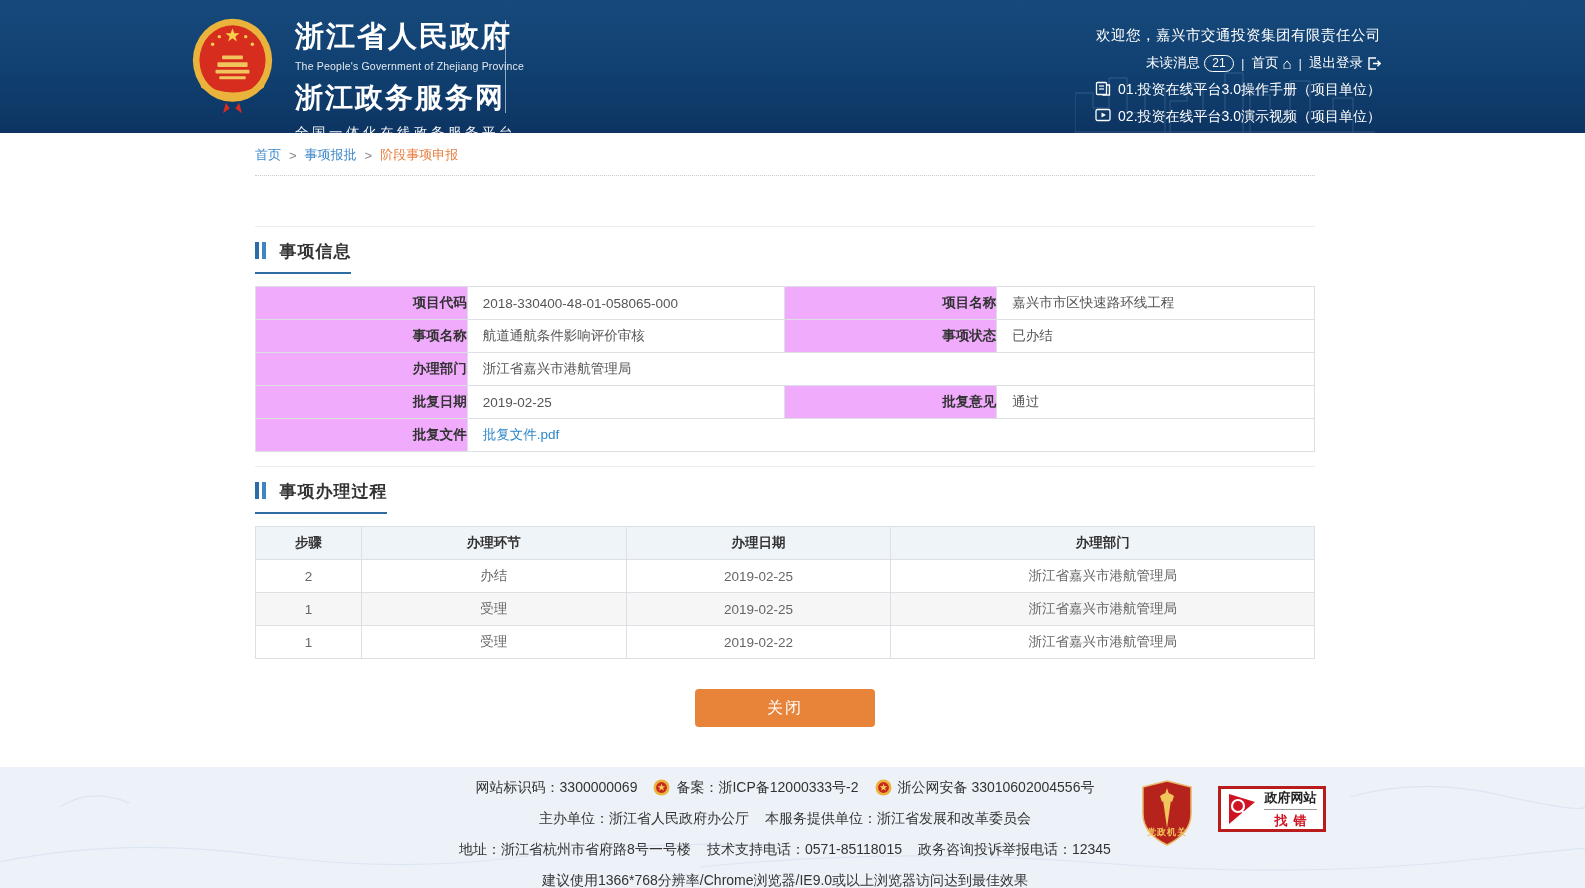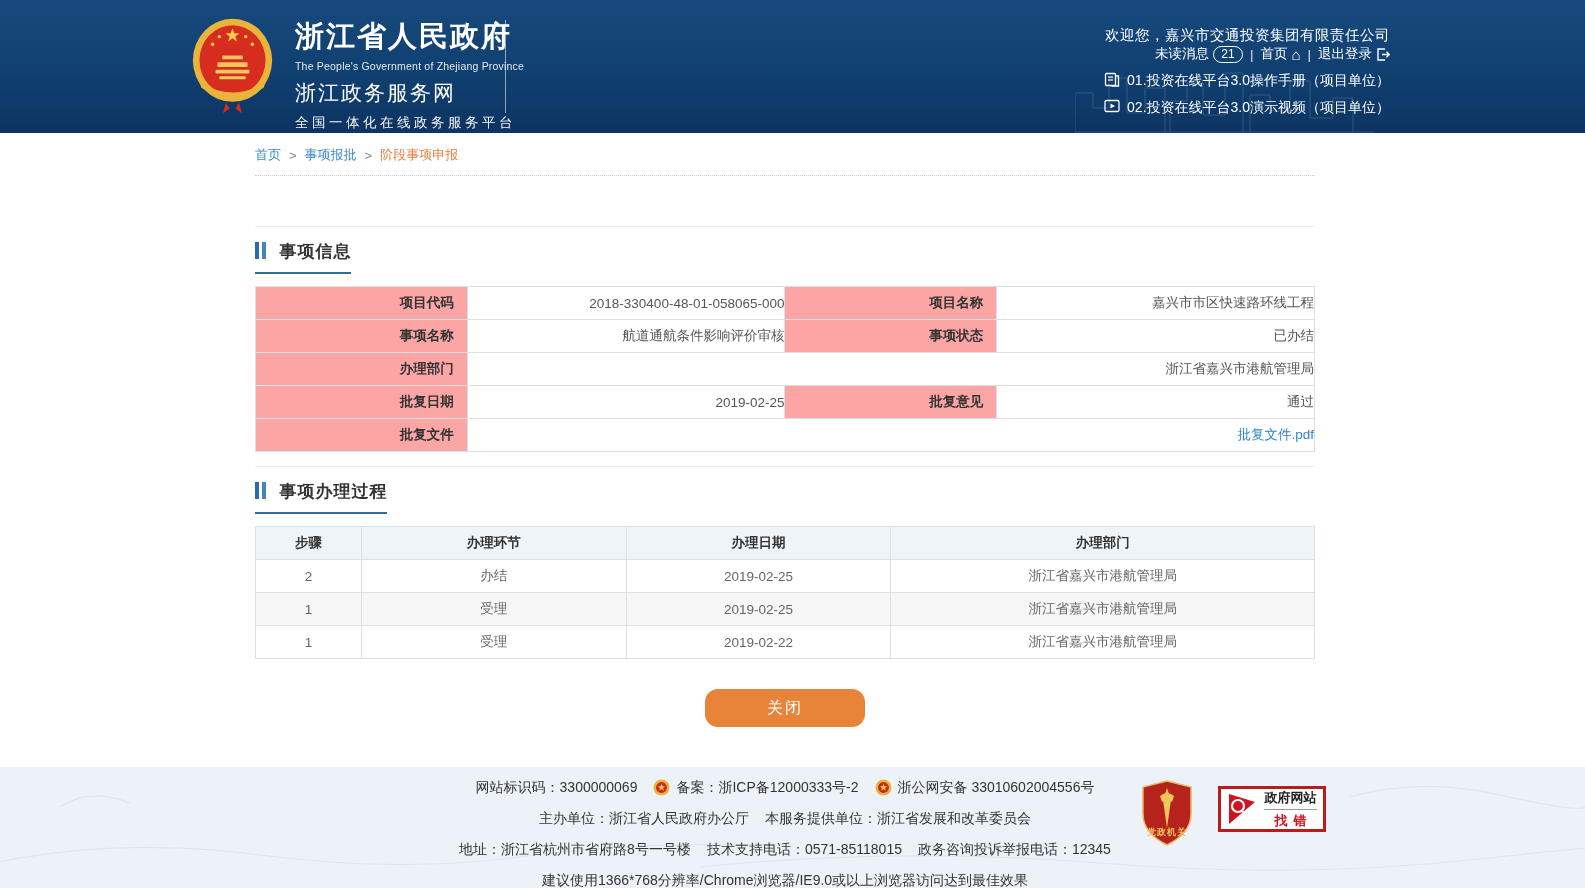--- a/index.html
+++ b/index.html
@@ -5,30 +5,30 @@
   * { margin:0; padding:0; box-sizing:border-box; }
   html,body { width:1585px; height:888px; background:#fff; font-family:"Liberation Sans", sans-serif; overflow:hidden; }
 
   
   .header { position:relative; height:133px; background:linear-gradient(180deg,#17497c 0%,#104070 55%,#0d3462 100%); overflow:hidden; }
   .city-sketch { position:absolute; right:210px; bottom:0; opacity:.22; }
   .logo-wrap { position:absolute; left:190px; top:13px; display:flex; align-items:flex-start; }
   .gov-titles { margin-left:20px; color:#fff; }
   .cn-title { font-family:Liberation Sans, sans-serif; font-size:29px; font-weight:bold; letter-spacing:2px; margin-top:4px; }
   .en-title { font-size:10.5px; color:rgba(255,255,255,.88); margin-top:3px; letter-spacing:.2px; }
-  .portal-title { font-family:"Liberation Serif", serif; font-size:21px; font-weight:normal; letter-spacing:2px; margin-top:7px; }
+  .portal-title { font-family:"Liberation Serif", serif; font-size:28px; font-weight:bold; letter-spacing:2px; margin-top:7px; }
   .portal-sub { font-family:"Liberation Serif", serif; font-size:13.5px; letter-spacing:3.5px; margin-top:7px; color:rgba(255,255,255,.95); }
   .v-divider { position:absolute; left:505px; top:20px; width:1px; height:93px; background:rgba(255,255,255,.55); }
   .platform-titles { position:absolute; left:528px; top:33px; color:#fff; }
   .platform-titles .pt { font-size:23px; font-weight:bold; letter-spacing:2px; }
   .platform-titles .pt + .pt { margin-top:15px; }
 
-  .header-right { position:absolute; right:195px; top:26px; color:#fff; text-align:right; }
+  .header-right { position:absolute; right:204px; top:26px; color:#fff; text-align:right; }
   .welcome { font-size:14.5px; letter-spacing:.5px; }
-  .user-links { font-size:13.5px; display:flex; justify-content:flex-end; align-items:center; gap:7px; }
+  .user-links { margin-top:9px; font-size:13.5px; display:flex; justify-content:flex-end; align-items:center; gap:7px; }
   .user-links a { color:#fff; text-decoration:none; display:inline-flex; align-items:center; gap:4px; cursor:pointer; }
   .msg-badge { display:inline-block; min-width:30px; padding:0 7px; border:1px solid #fff; border-radius:9px; font-size:12px; line-height:15px; text-align:center; }
   .sep { color:rgba(255,255,255,.85); }
   .doc-link { margin-top:9px; font-size:14px; color:#fff; display:flex; justify-content:flex-end; gap:7px; cursor:pointer; }
   .home-glyph { font-size:15px; }
 
   
   .breadcrumb { margin:0 270px 0 255px; padding:13px 0 11px; border-bottom:1px dotted #c9cdd2; font-size:13px; color:#888; display:flex; gap:8px; align-items:center; }
   .breadcrumb a { color:#3a86c8; text-decoration:none; cursor:pointer; }
   .breadcrumb .current { color:#e87e3e; }
@@ -38,33 +38,33 @@
   .section { border-top:1px solid #ececec; padding-top:13px; }
   .section.first { margin-top:50px; }
   .section.second { margin-top:14px; }
   .sec-head { display:inline-block; padding-bottom:9px; border-bottom:2px solid #2e6da4; }
   .sec-bars { display:inline-block; vertical-align:-2px; margin-right:9px; }
   .sec-bars i { display:inline-block; width:4px; height:17px; background:#2a6da8; }
   .sec-bars i + i { margin-left:3px; background:#3f85c0; }
   .sec-title { display:inline; font-size:17px; font-weight:bold; color:#333; letter-spacing:1px; }
 
   table.info { width:100%; border-collapse:collapse; margin-top:12px; }
-  table.info td { border:1px solid #dcdfe3; height:33px; font-size:13.5px;text-align:right; }
-  table.info td.lbl { width:20%; background:#fca5a5; text-align:right; padding-right:13px; font-weight:bold; color:#333; }
+  table.info td { border:1px solid #dcdfe3; height:33px; font-size:13.5px; }
+  table.info td.lbl { width:20%; background:#f0abfc; text-align:right; font-weight:bold; color:#333; }
   table.info td.val { padding-left:15px; color:#555; }
   a.file-link { color:#2f86c8; text-decoration:none; cursor:pointer; }
 
   table.proc { width:100%; border-collapse:collapse; margin-top:12px; }
   table.proc th, table.proc td { border:1px solid #dcdfe3; height:33px; text-align:center; font-size:13.5px; }
   table.proc th { background:#eff4f9; color:#333; font-weight:bold; }
   table.proc td { color:#666; }
   table.proc tr.alt td { background:#f6f6f6; }
   .col-step{width:10%;} .col-phase{width:25%;} .col-date{width:25%;} .col-dept{width:40%;}
 
-  .close-btn { display:block; margin:30px auto 0; width:160px; height:38px; background:#e8833a; color:#fff; font-size:16px; letter-spacing:2px; border:none; border-radius:13px; cursor:pointer; font-family:"Liberation Sans", sans-serif; }
+  .close-btn { display:block; margin:30px auto 0; width:180px; height:38px; background:#e8833a; color:#fff; font-size:16px; letter-spacing:2px; border:none; border-radius:4px; cursor:pointer; font-family:"Liberation Sans", sans-serif; }
 
   
   .footer { position:relative; margin-top:40px; height:125px; background:#edf2f8; }
   .footer-water { position:absolute; left:0; top:0; width:100%; height:100%; opacity:.55; }
   .f-lines { position:relative; width:1060px; margin-left:255px; padding-top:5px; color:#333; }
   .f-line { height:31px; display:flex; justify-content:center; align-items:center; gap:16px; font-size:14px; }
   .f-item { display:inline-flex; align-items:center; gap:6px; }
   .shield-badge { position:absolute; left:1140px; top:13px; width:54px; height:66px; cursor:pointer; }
   .shield-label { position:absolute; left:0; bottom:7px; width:100%; text-align:center; color:#f2c55c; font-size:9px; font-weight:bold; letter-spacing:1px; }
   .find-error { position:absolute; left:1218px; top:19px; width:108px; height:46px; background:#fff; border:3px solid #b91c1c; display:flex; align-items:center; padding:3px 6px; gap:7px; cursor:pointer; }

